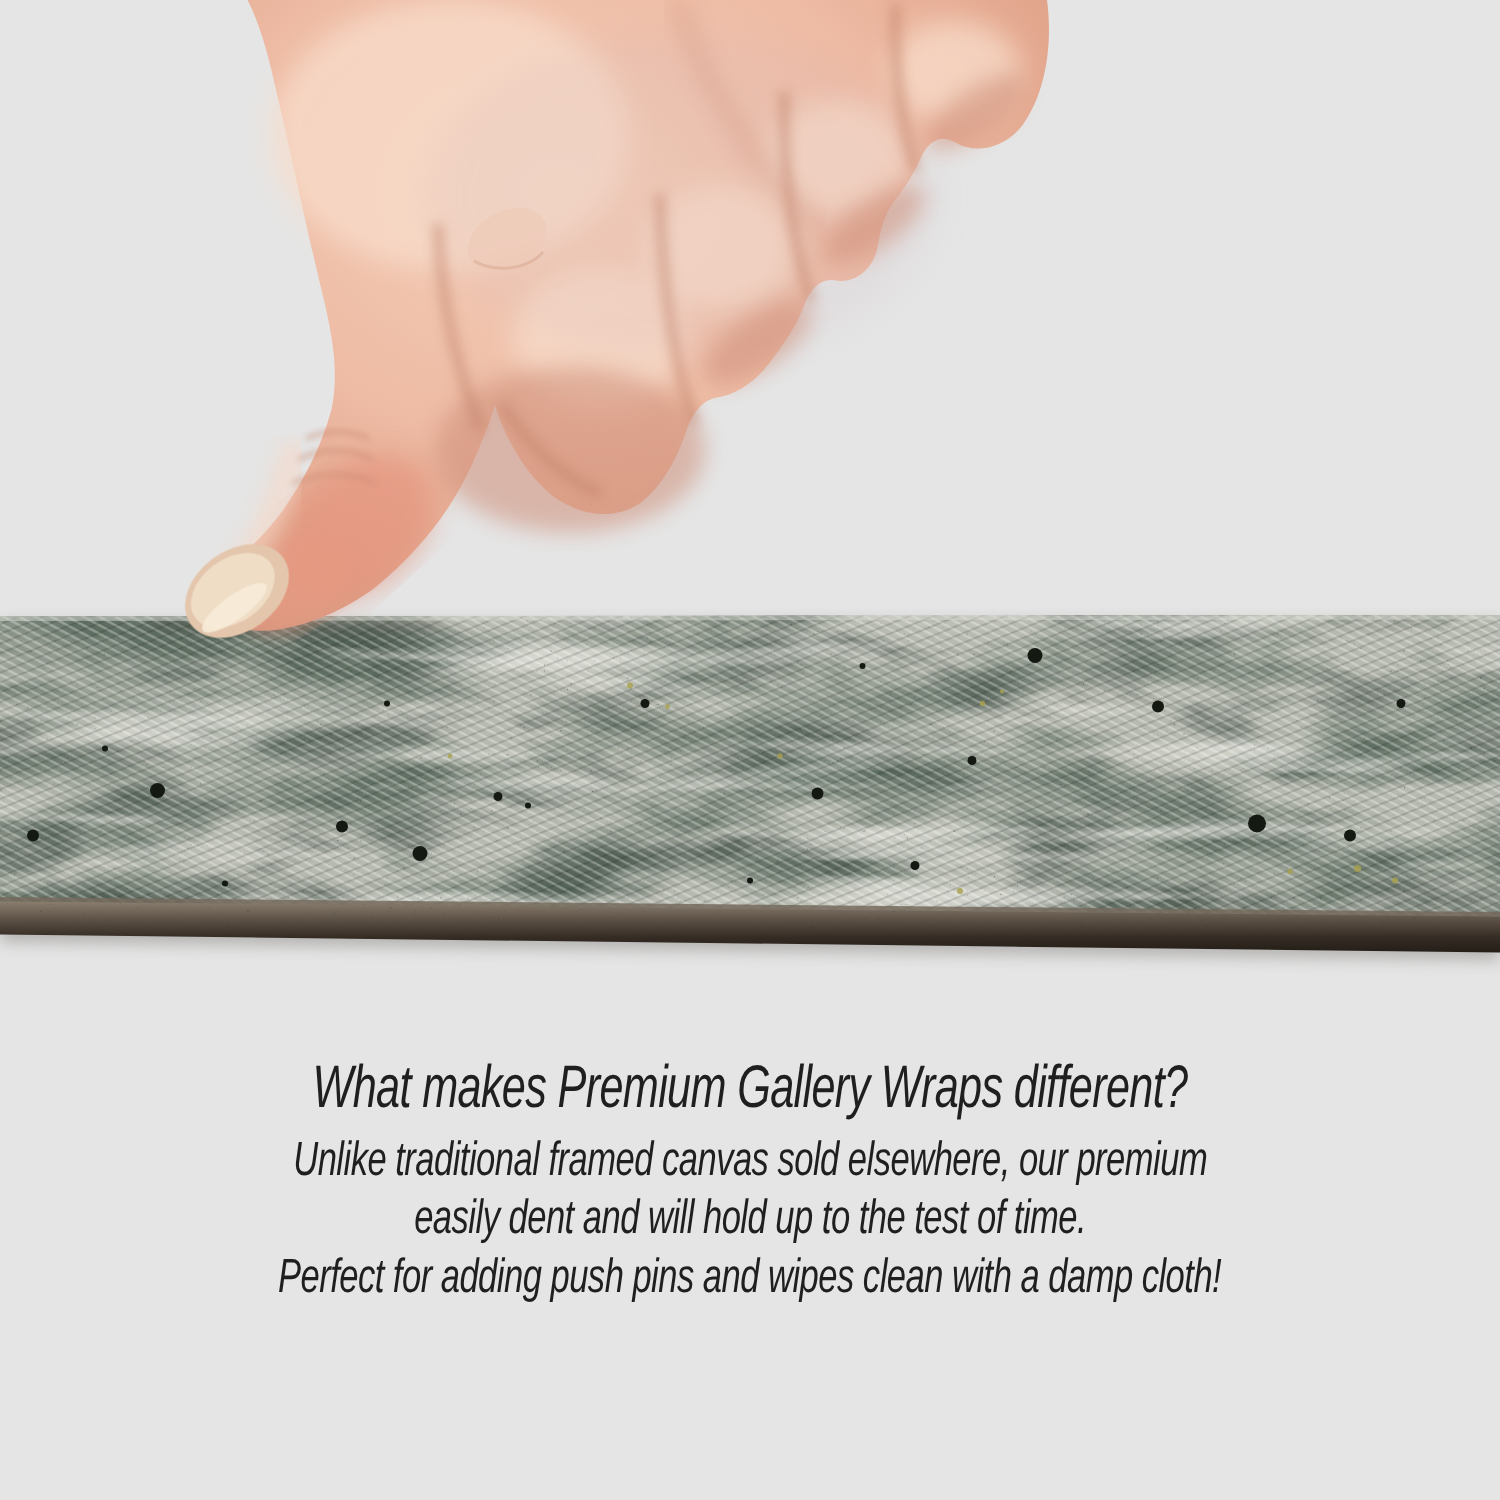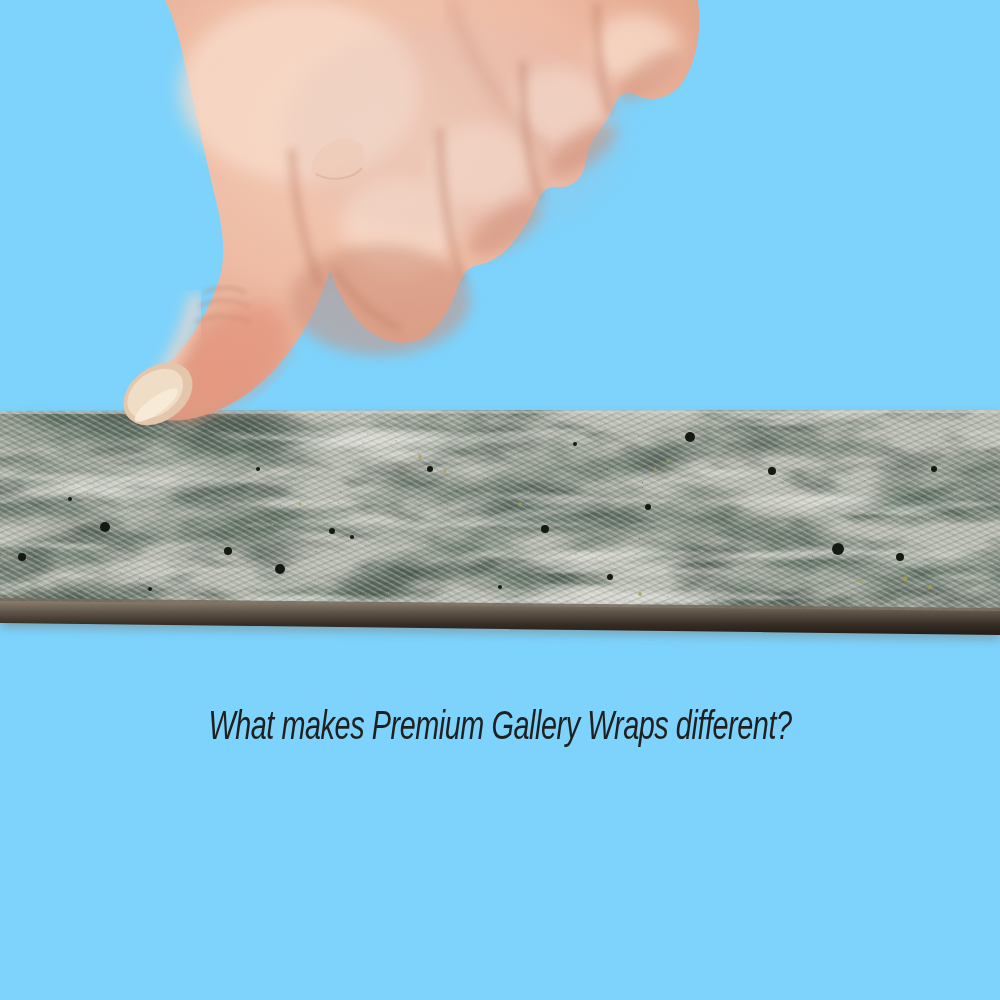--- a/index.html
+++ b/index.html
@@ -1,17 +1,17 @@
 <!DOCTYPE html>
 <html><head>
 <meta charset="utf-8">
 <style>
   html,body{margin:0;padding:0;background:#fff;}
   .stage{
-    position:relative;width:1000px;height:1000px;background:#7dd3fc;
+    position:relative;width:1000px;height:1000px;background:#e5e5e5;
     overflow:hidden;font-family:"Liberation Sans",sans-serif;
   }
   
   .band{
     position:absolute;left:0;top:409px;width:1000px;height:228px;z-index:1;
     filter:drop-shadow(0 5px 5px rgba(120,118,112,0.45));
   }
   .band svg{display:block;width:1000px;height:228px;}
   
   .hand{position:absolute;left:0;top:0;width:1000px;height:450px;z-index:2;}
@@ -225,15 +225,18 @@
 
       <g>
         <ellipse cx="338" cy="160" rx="28" ry="19" transform="rotate(-28 338 160)" fill="#eecbb8" opacity="0.7"></ellipse>
         <path d="M 316,174 C 330,182 352,180 362,168" fill="none" stroke="#d7a58c" stroke-width="2" opacity="0.5"></path>
       </g>
     </svg>
   </div>
 
   <div class="copy">
     <h1><span class="cond">What makes Premium Gallery Wraps different?</span></h1>
+    <p><span class="cond">Unlike traditional framed canvas sold elsewhere, our premium</span></p>
+    <p><span class="cond">easily dent and will hold up to the test of time.</span></p>
+    <p><span class="cond">Perfect for adding push pins and wipes clean with a damp cloth!</span></p>
   </div>
 
 </div>
 
 </body></html>

